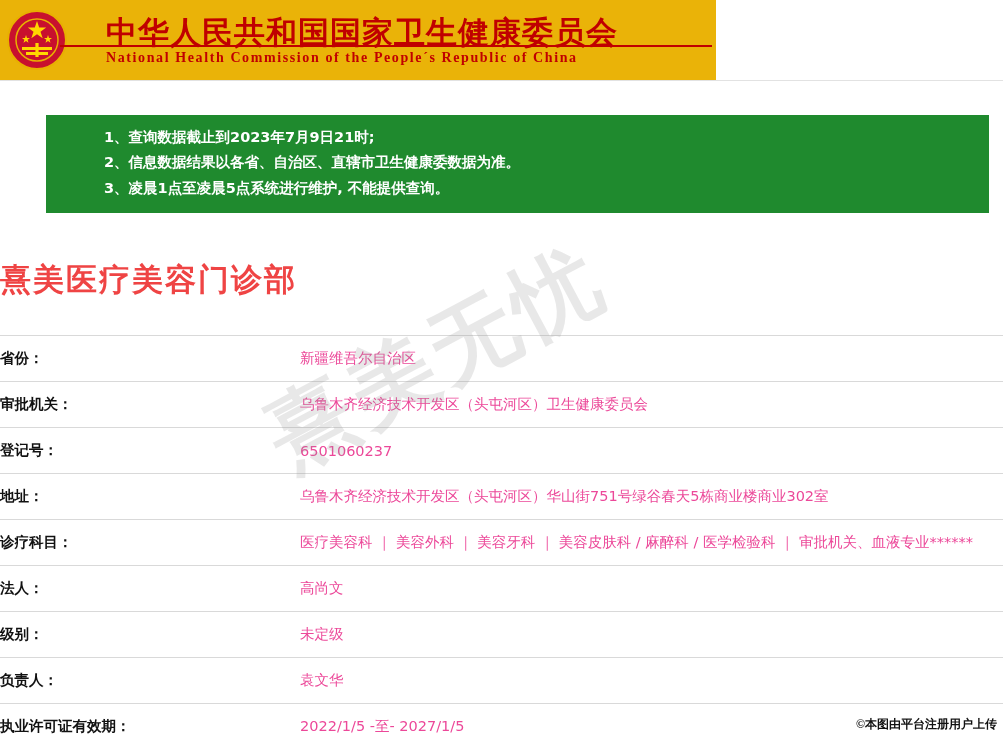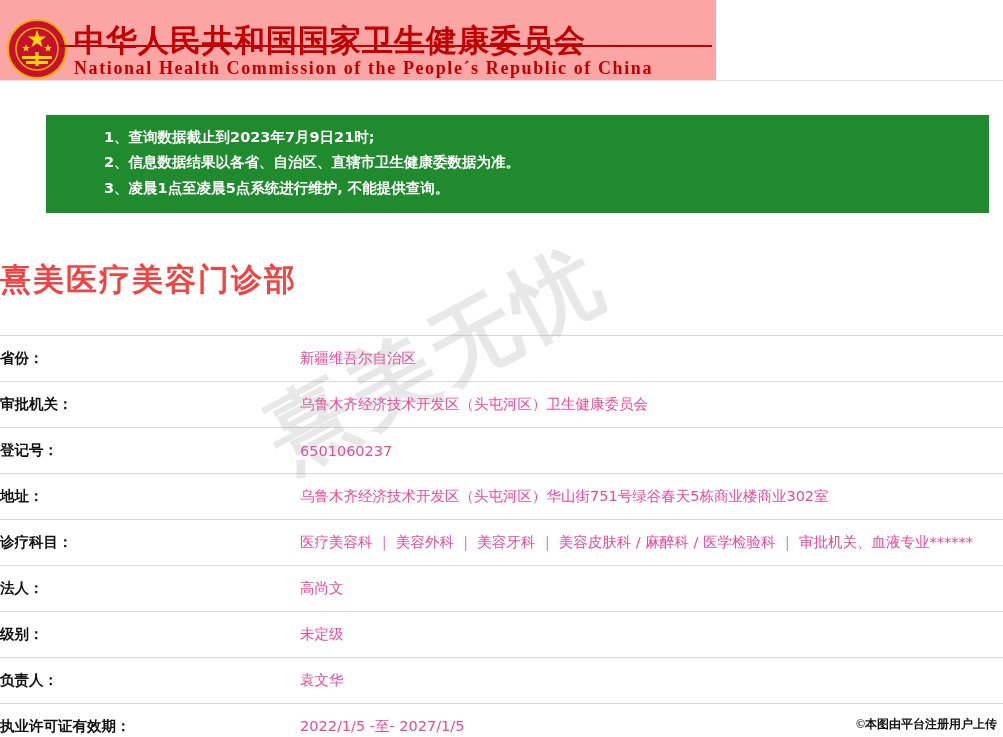--- a/index.html
+++ b/index.html
@@ -23,23 +23,24 @@
     height: 80px;
     background: #ffffff;
     border-bottom: 1px solid #e2e2e2;
   }
   .header-band {
     position: absolute;
     left: 0;
     top: 0;
     width: 716px;
     height: 80px;
-    background: #fca5a5;
+    background: #eab308;
     display: flex;
-    align-items: flex-end;
+    align-items: center;
+    gap: 32px;
   }
   .emblem {
     width: 62px;
     height: 62px;
     margin-left: 6px;
     margin-right: 6px;
     flex: none;
     position: relative;
   }
   .emblem svg { display:block; }
@@ -53,21 +54,21 @@
     font-family: "DejaVu Sans", sans-serif;
     font-size: 31px;
     font-weight: bold;
     color: #c00000;
     letter-spacing: 1px;
     line-height: 1.15;
     white-space: nowrap;
   }
   .header-en {
     font-family: "Liberation Serif", serif;
-    font-size: 18px;
+    font-size: 14px;
     font-weight: bold;
     color: #c00000;
     letter-spacing: 1.6px;
     line-height: 1.2;
     margin-top: 0;
     white-space: nowrap;
   }
   .header-rule {
     position: absolute;
     left: 60px;

